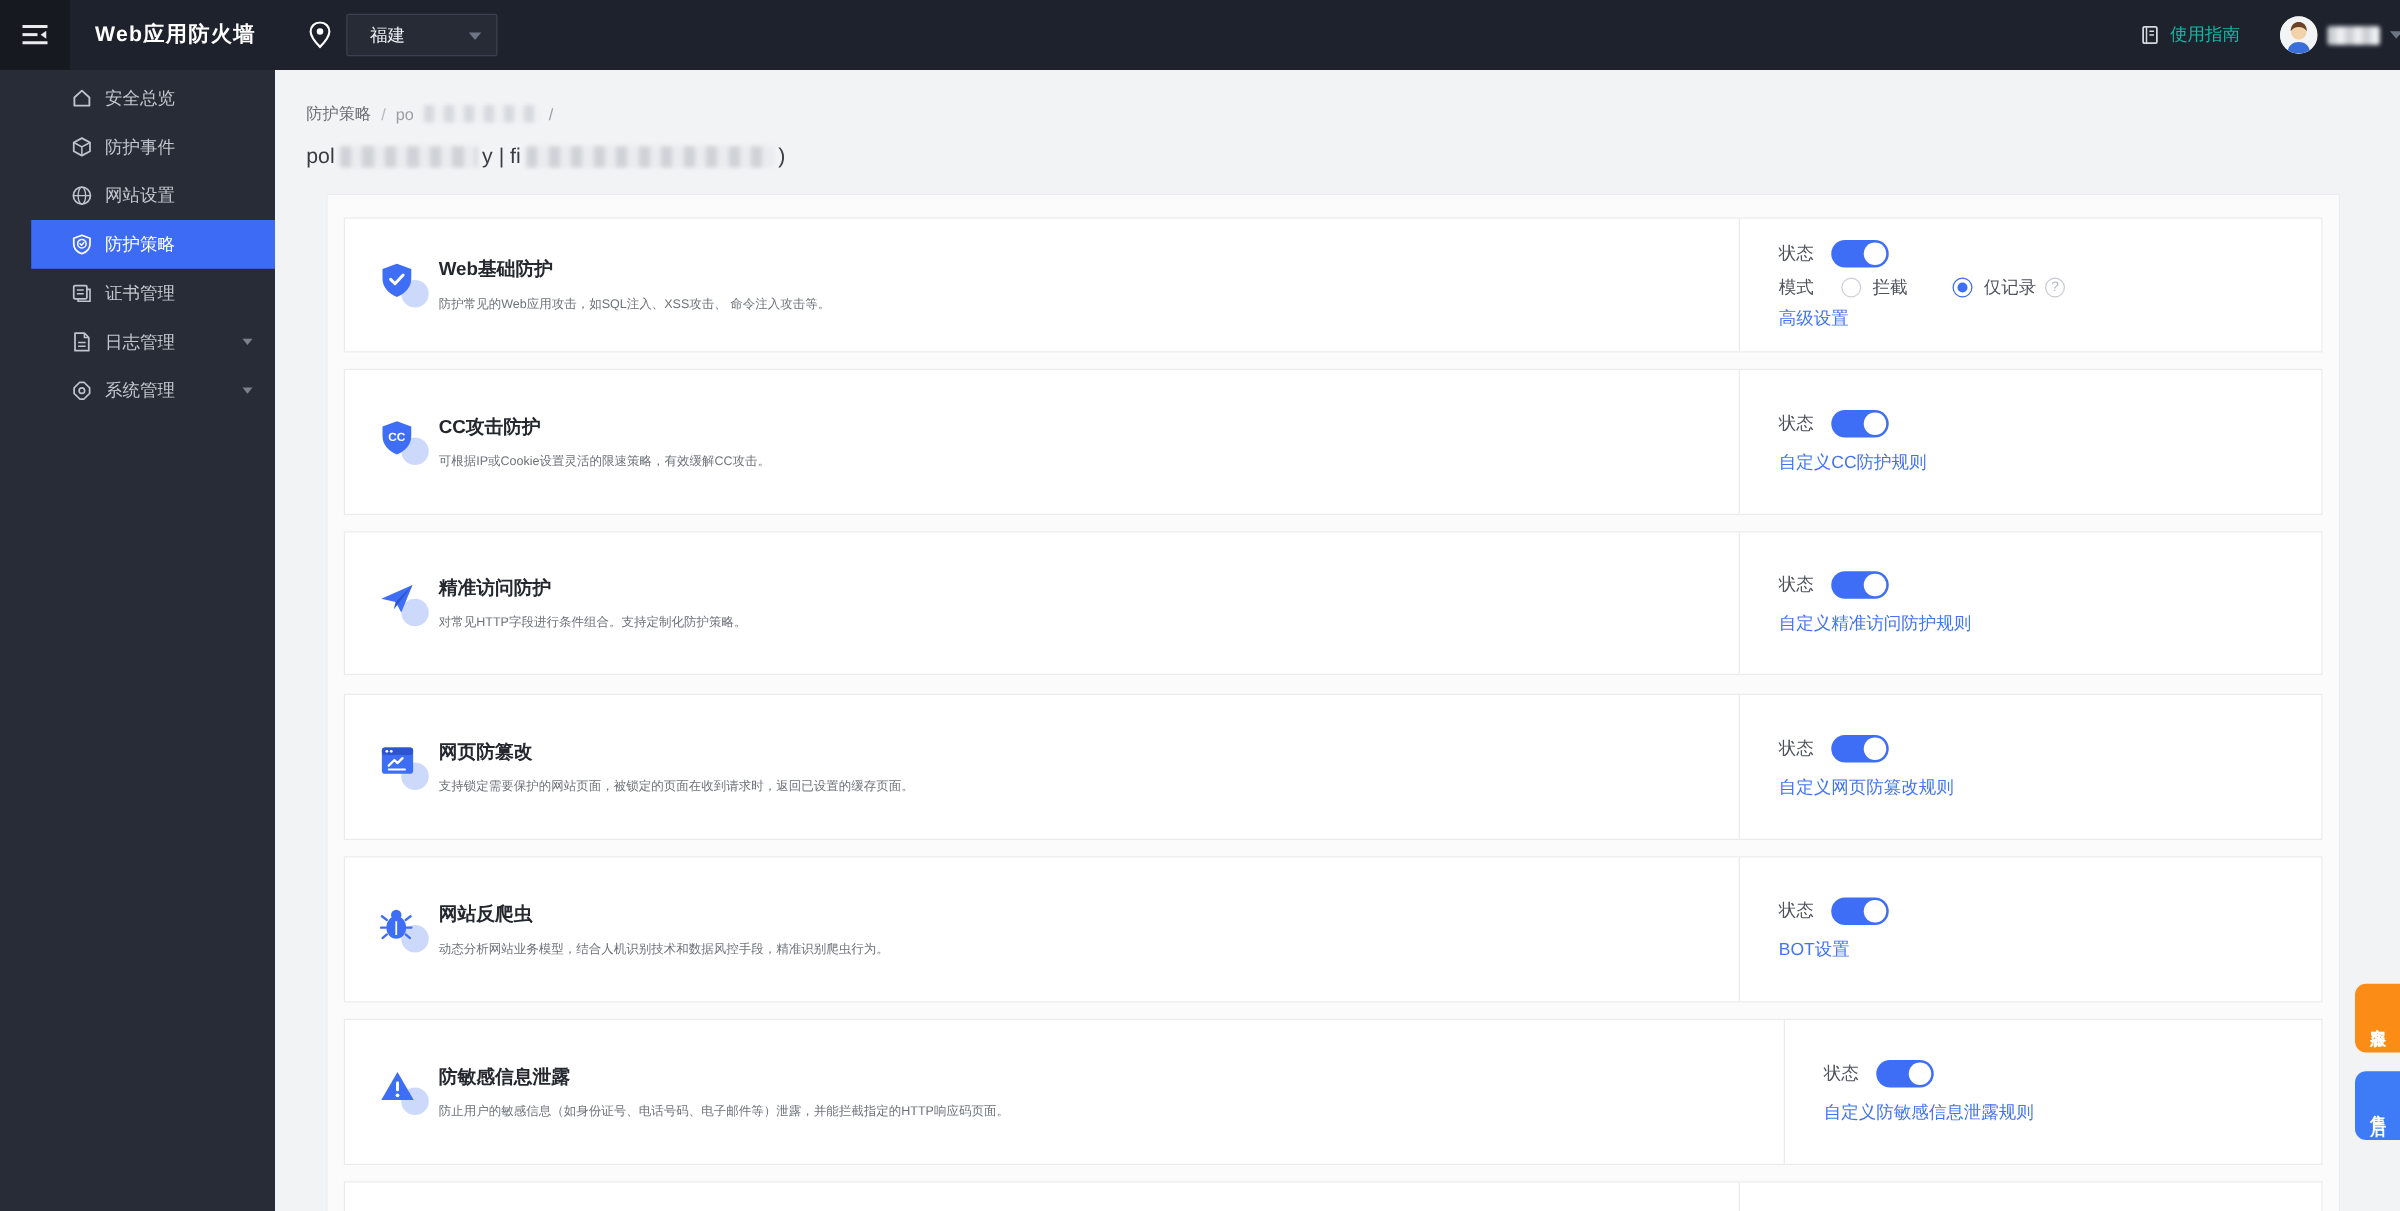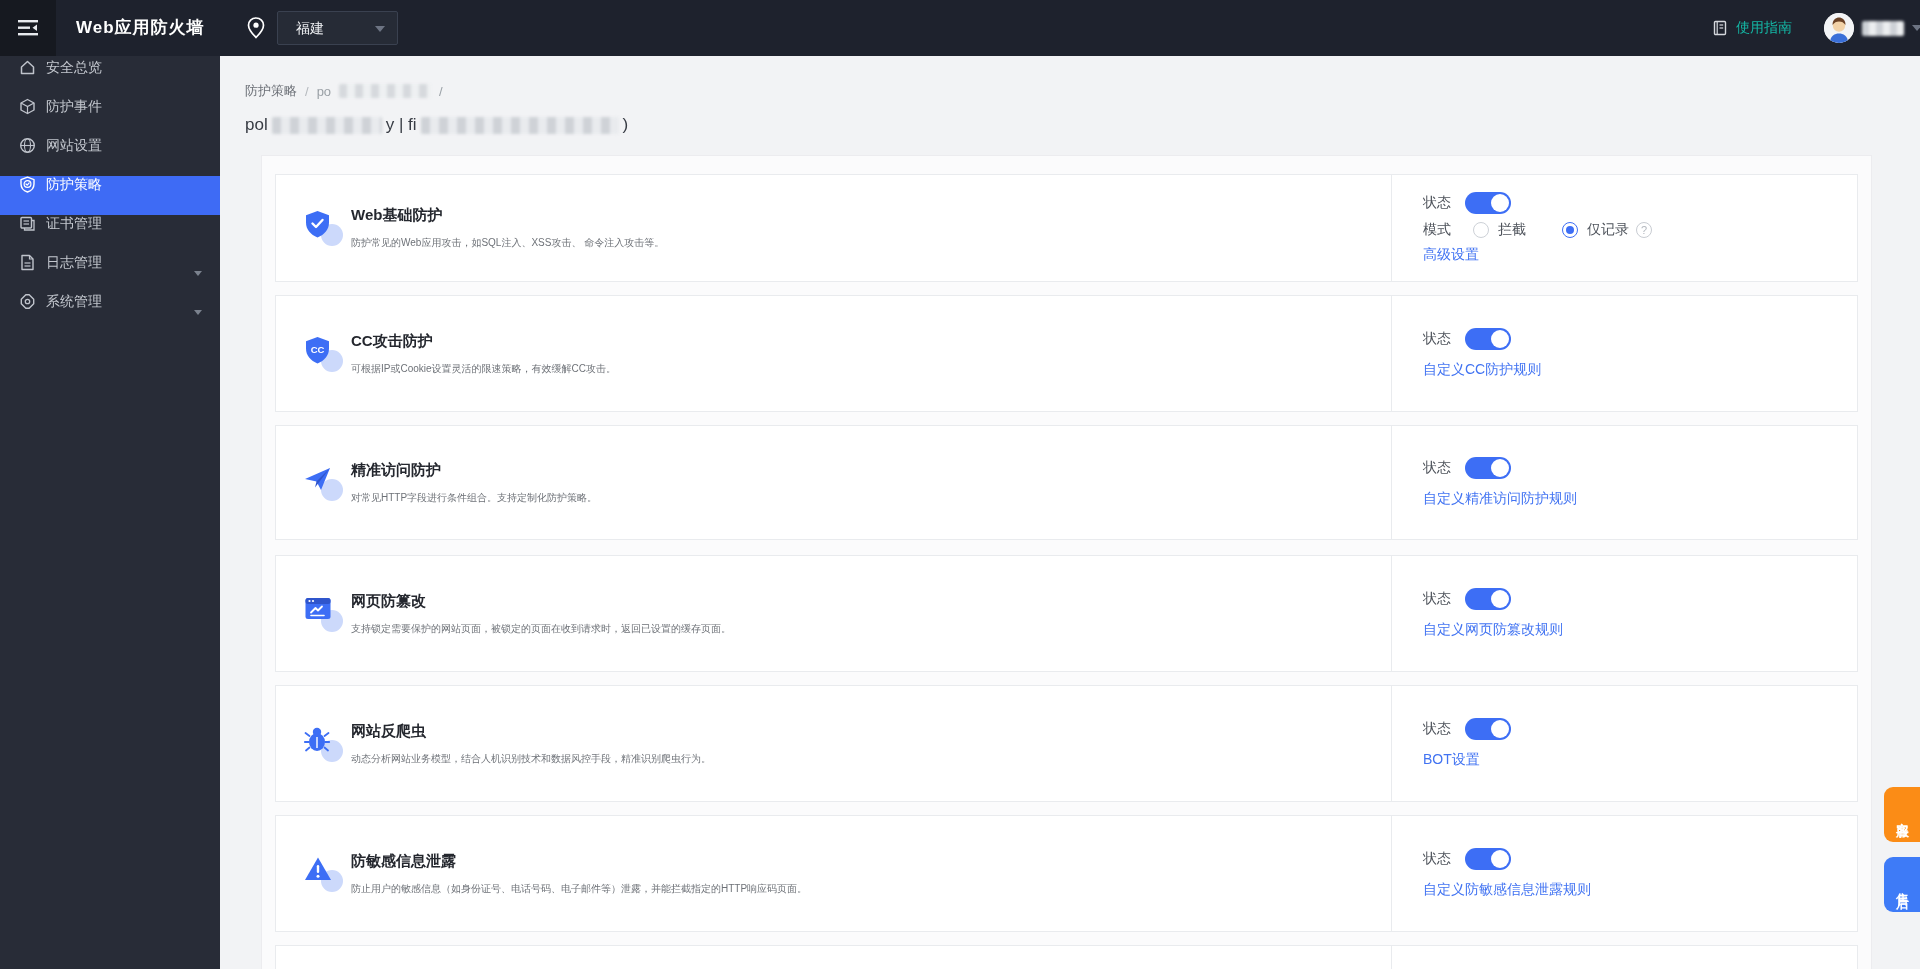--- a/index.html
+++ b/index.html
@@ -14,21 +14,21 @@
   .region-select { position:absolute; left:277px; top:11px; width:121px; height:34px; background:#262b36; border:1px solid #3a4150; border-radius:2px; color:#f0f2f5; font-size:14px; line-height:32px; padding-left:18px; cursor:pointer; }
   .region-select .caret { position:absolute; right:12px; top:14px; }
   .caret { width:0; height:0; border-left:5px solid transparent; border-right:5px solid transparent; border-top:6px solid #6d7483; display:inline-block; }
   .guide { position:absolute; left:1712px; top:0; height:56px; display:flex; align-items:center; gap:8px; color:#14b8a6; font-size:14px; cursor:pointer; }
   .userbox { position:absolute; left:1824px; top:0; height:56px; display:flex; align-items:center; gap:8px; cursor:pointer; }
   .avatar { width:30px; height:30px; border-radius:50%; overflow:hidden; background:#f5f6f8; flex:none; }
   .name-blur { width:42px; height:15px; border-radius:2px; background:repeating-linear-gradient(90deg,#cdd1d6 0 7px,#eceef0 7px 14px); filter:blur(1.5px); }
 
   
   .sidebar { position:absolute; left:0; top:56px; width:220px; height:913px; background:#282c37; z-index:20; padding-top:3px; }
-  .side-item { position:relative; height:39px; display:flex; align-items:flex-start; padding-left:19px; color:#c3c7ce; font-size:14px; cursor:pointer; }
+  .side-item { position:relative; height:39px; display:flex; align-items:center; padding-left:32px; color:#c3c7ce; font-size:14px; cursor:pointer;margin-left:25px; }
   .side-item .s-icon { width:17px; height:17px; margin-right:10px; flex:none; display:flex; align-items:center; }
   .side-item.active { background:#3e6bf5; color:#ffffff; }
   .side-item .chev { position:absolute; right:18px; top:17px; width:0; height:0; border-left:4px solid transparent; border-right:4px solid transparent; border-top:5px solid #7b828e; }
 
   
   .breadcrumb { position:absolute; left:245px; top:82px; font-size:13px; color:#6b6f76; display:flex; align-items:center; gap:8px; }
   .breadcrumb .sep { color:#b4b8bd; }
   .bc-blur { width:92px; height:14px; border-radius:2px; background:repeating-linear-gradient(90deg,#d6d9dd 0 8px,#eef0f2 8px 16px); filter:blur(1.5px); }
   .page-title { position:absolute; left:245px; top:115px; font-size:17px; color:#383c44; display:flex; align-items:center; gap:4px; }
   .t-blur1 { width:110px; height:17px; border-radius:2px; background:repeating-linear-gradient(90deg,#cfd2d7 0 9px,#e9ebee 9px 18px); filter:blur(1.8px); }
@@ -357,21 +357,21 @@
         <div class="toggle on">
             <div class="knob"></div>
           </div>
       </div>
       <div class="crow">
         <span class="link">BOT设置</span>
       </div>
     </div>
   </div>
 
-  <div class="card" style="top:659px; height:117px;">
+  <div class="card" style="top:659px; height:117px;gap:36px;">
     <div class="card-left">
       <div class="icon-wrap">
         <div class="icon-bgc"></div>
         <svg class="icon-main" width="28" height="26" viewBox="0 0 28 26">
           <path d="M14 1.5 L27 24 H1 Z" fill="#3d6ef5"></path>
           <rect x="12.8" y="9" width="2.4" height="8" rx="1.2" fill="#ffffff"></rect>
           <circle cx="14" cy="20.2" r="1.5" fill="#ffffff"></circle>
         </svg>
       </div>
       <div class="card-text">

